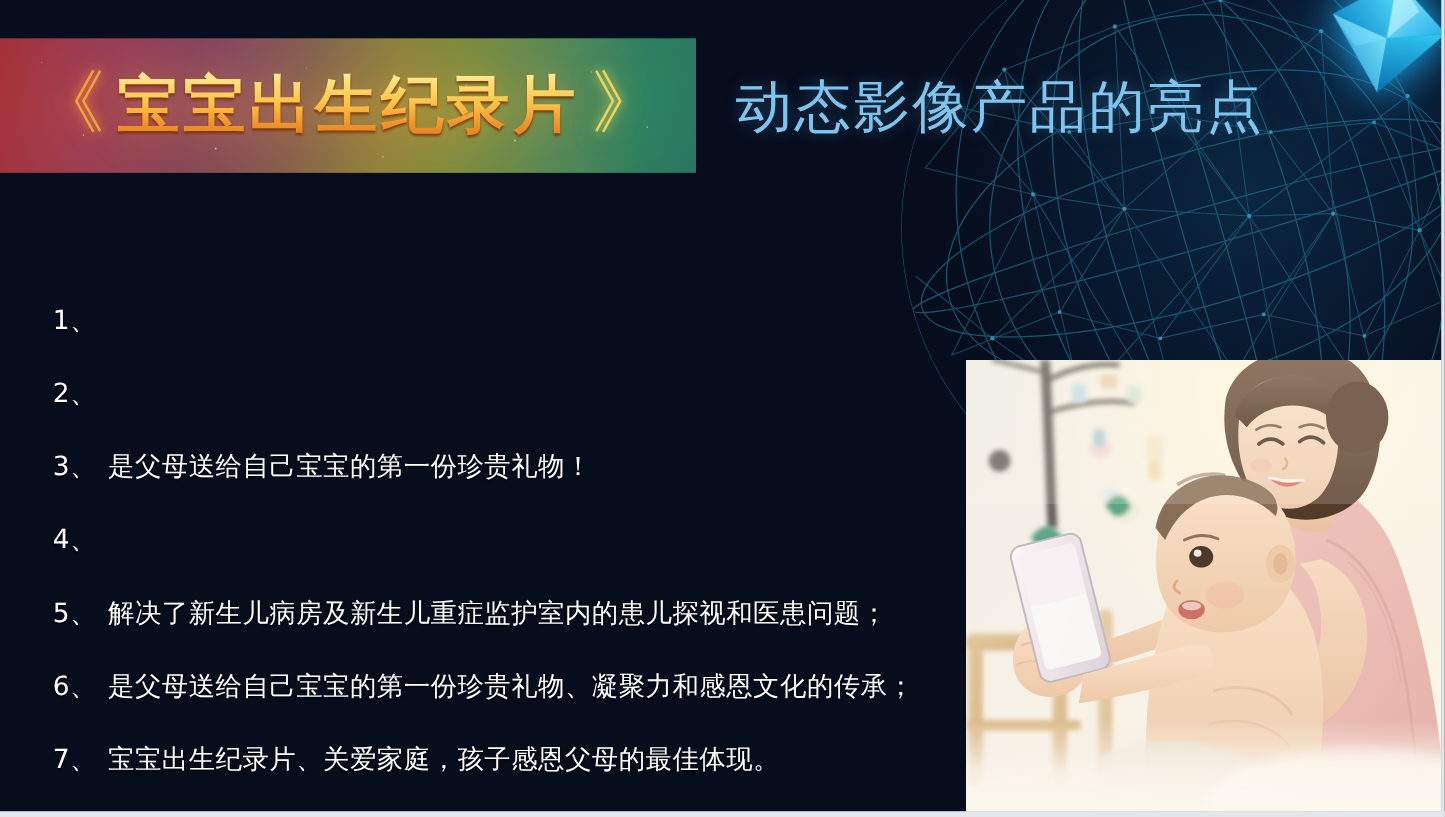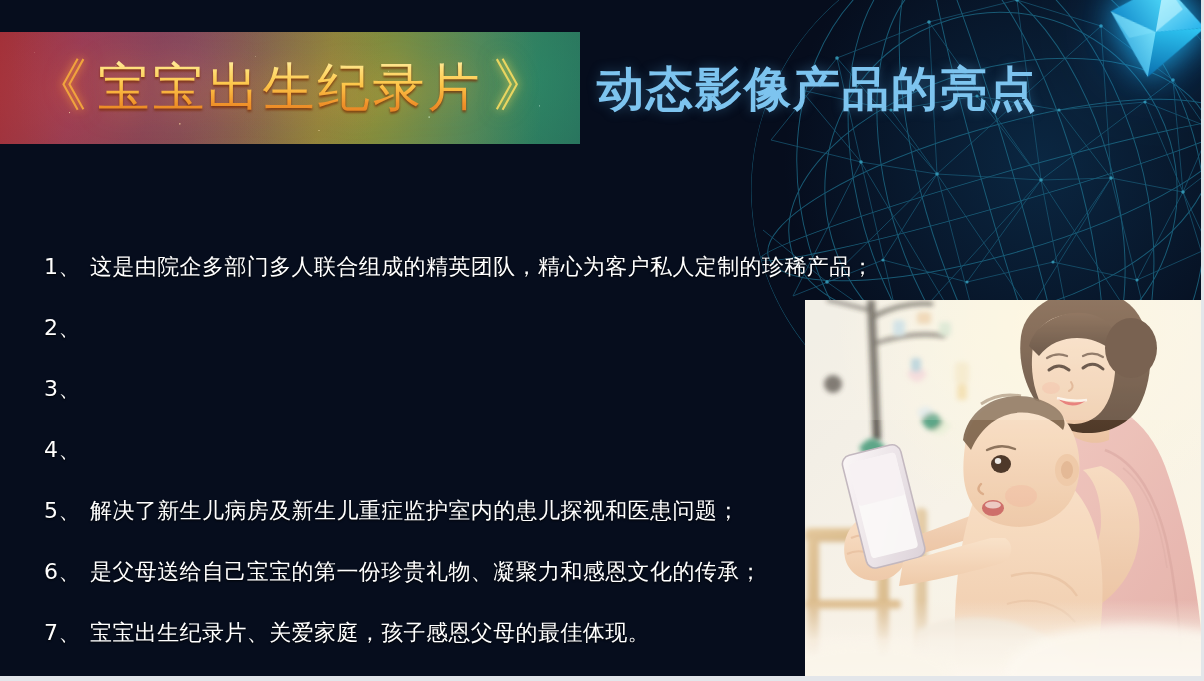--- a/index.html
+++ b/index.html
@@ -98,43 +98,43 @@
     color:#f0a33e;
     text-shadow:0 0 9px rgba(255,160,60,.9), 0 0 20px rgba(255,120,40,.55);
     font-family:"Liberation Serif", serif;
     font-weight:400;
     margin-top:-4px;
   }
   .brk.right { color:#e9d560; text-shadow:0 0 9px rgba(235,215,90,.9), 0 0 20px rgba(200,190,70,.5); }
 
   #banner-title {
     font-size:52px;
-    font-weight:400;
+    font-weight:700;
     letter-spacing:3px;
     font-family:"DejaVu Sans", "Liberation Sans", sans-serif;
     background:linear-gradient(180deg,
       #fff3c2 0%,
       #ffe07a 22%,
       #fdc548 46%,
       #f0932a 72%,
       #d9731c 100%);
     -webkit-background-clip:text;
     background-clip:text;
     color:transparent;
     -webkit-text-fill-color:transparent;
     filter:drop-shadow(0 2px 1px rgba(120,40,0,.75)) drop-shadow(0 0 14px rgba(255,170,50,.35));
     white-space:nowrap;
   }
 
   
   #subtitle {
     position:absolute;
-    left:597px; top:58px;
+    left:613px; top:58px;
     font-size:47px;
-    font-weight:700;
+    font-weight:400;
     letter-spacing:2px;
     color:#7dc4ef;
     font-family:"DejaVu Sans", "Liberation Sans", sans-serif;
     text-shadow:0 0 12px rgba(90,180,240,.35);
     white-space:nowrap;
   }
 
   
   #bullets {
     position:absolute;
@@ -289,27 +289,27 @@
       <span id="banner-title">宝宝出生纪录片</span>
       <span class="brk right">》</span>
     </div>
   </div>
 
   <div id="subtitle">动态影像产品的亮点</div>
 
   <div id="bullets">
     <div class="bullet">
       <span class="num">1、</span>
-      <span class="txt">这是由院企多部门多人联合组成的精英团队，精心为客户私人定制的珍稀产品；</span>
     </div>
     <div class="bullet">
       <span class="num">2、</span>
     </div>
     <div class="bullet">
       <span class="num">3、</span>
+      <span class="txt">是父母送给自己宝宝的第一份珍贵礼物！</span>
     </div>
     <div class="bullet">
       <span class="num">4、</span>
     </div>
     <div class="bullet">
       <span class="num">5、</span>
       <span class="txt">解决了新生儿病房及新生儿重症监护室内的患儿探视和医患问题；</span>
     </div>
     <div class="bullet">
       <span class="num">6、</span>

